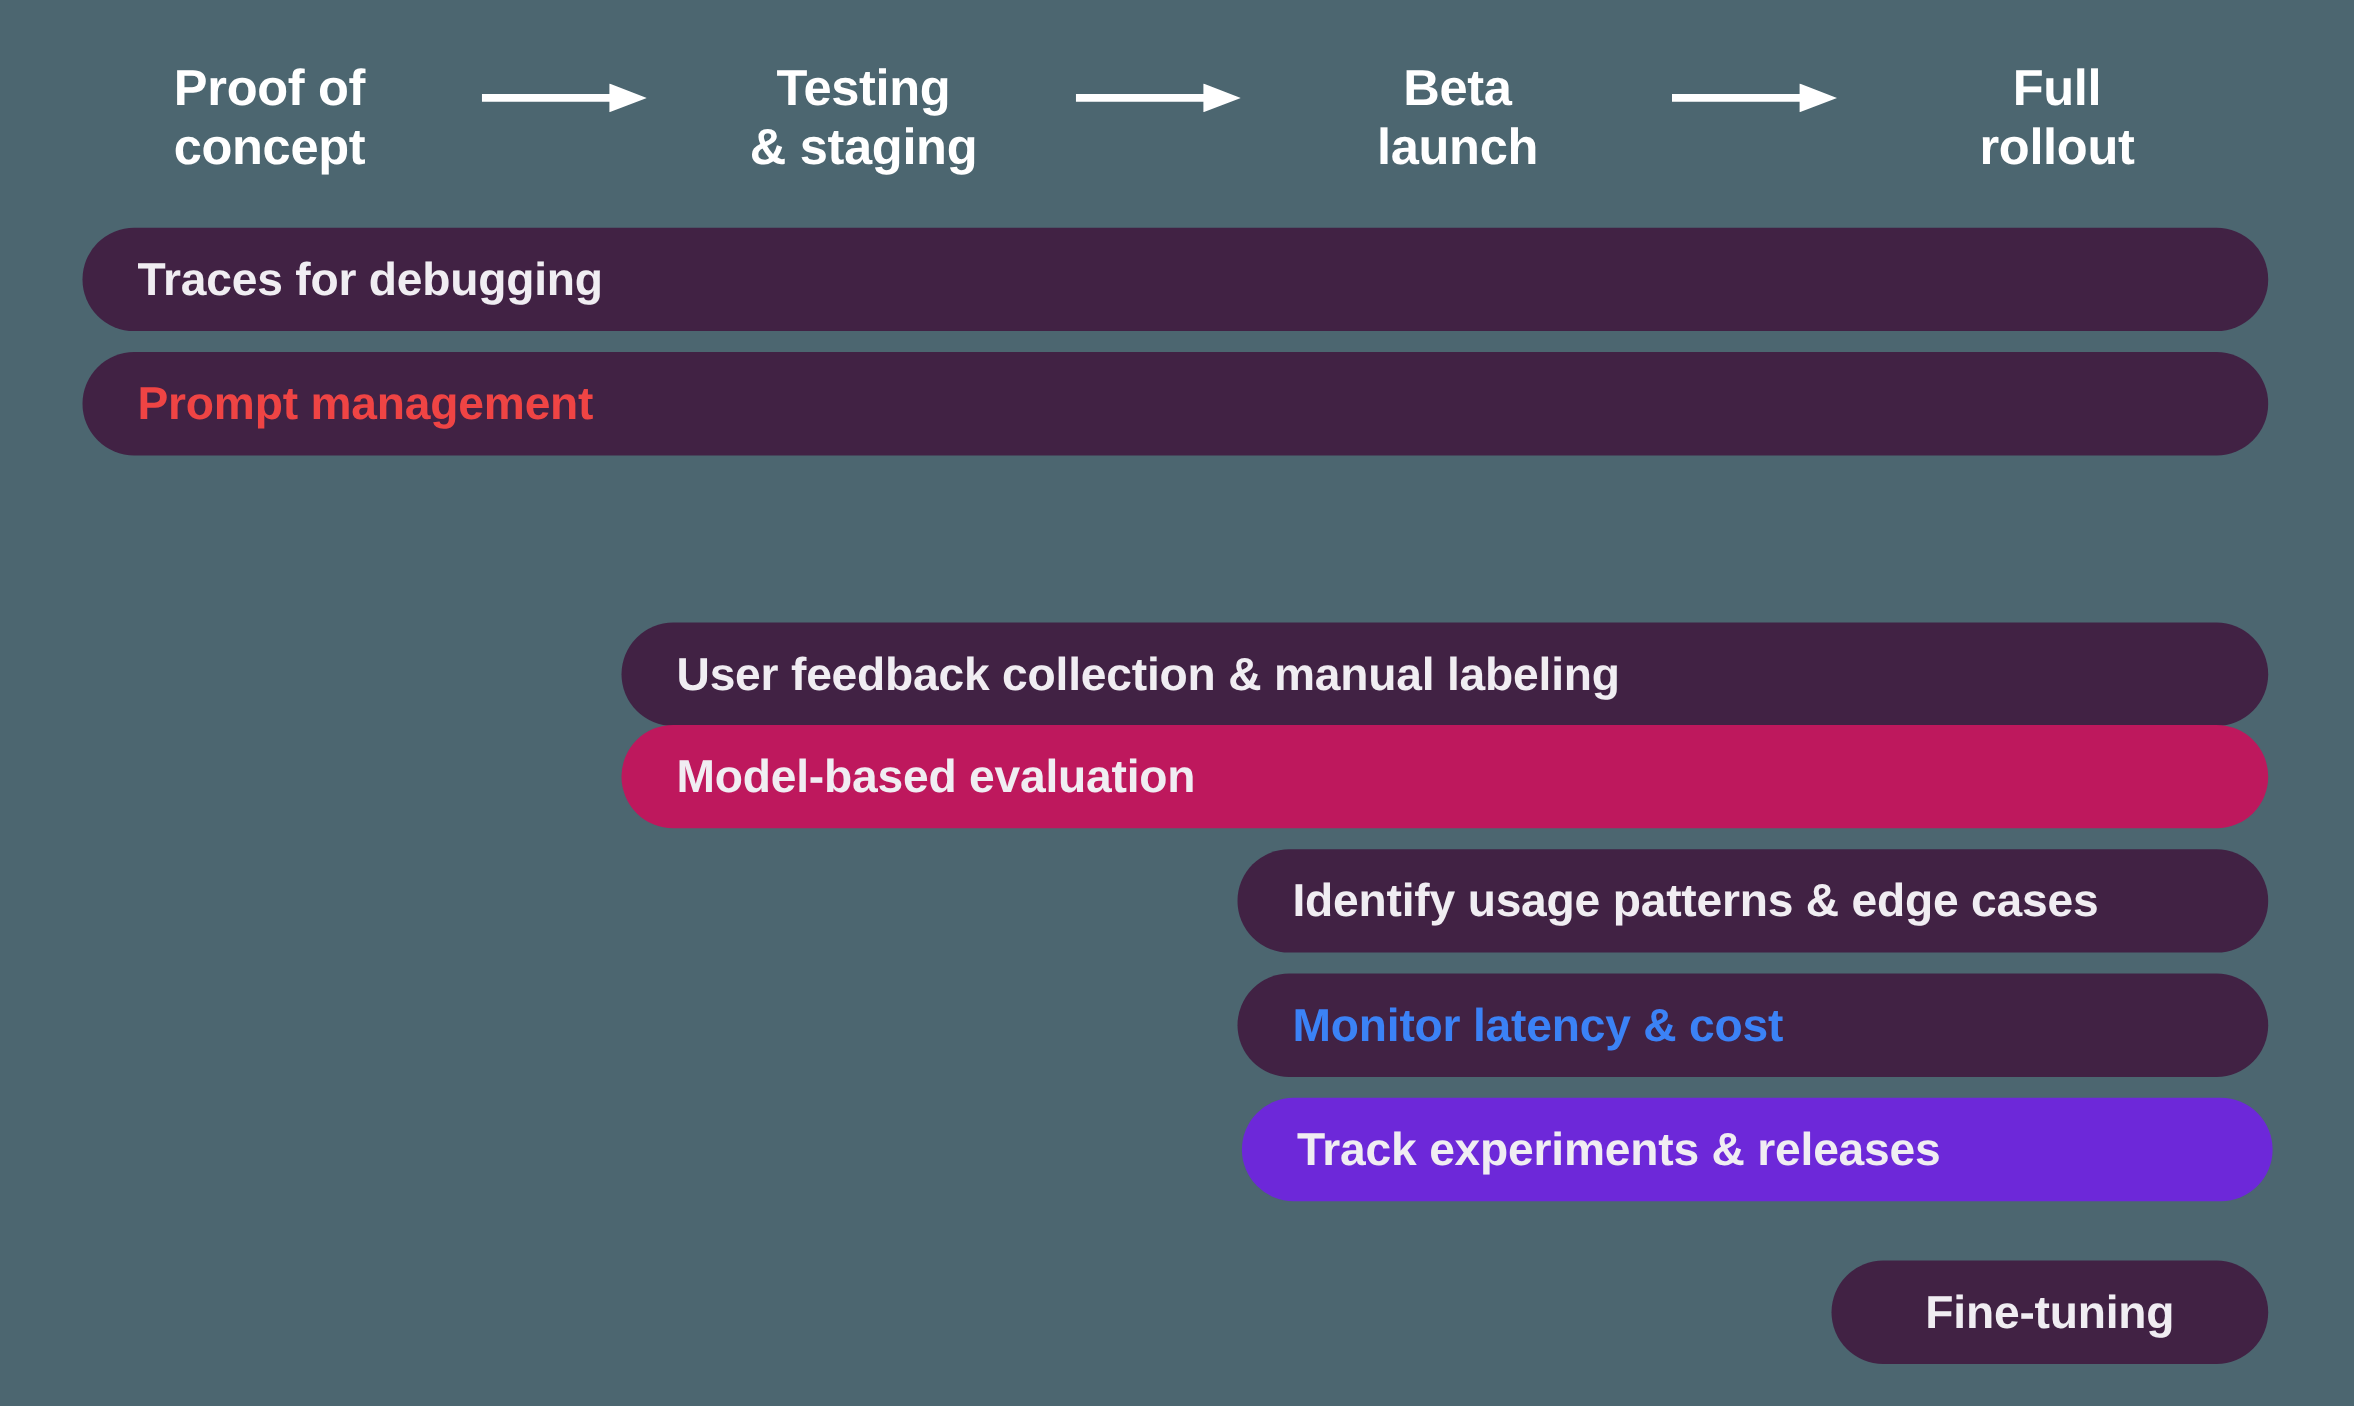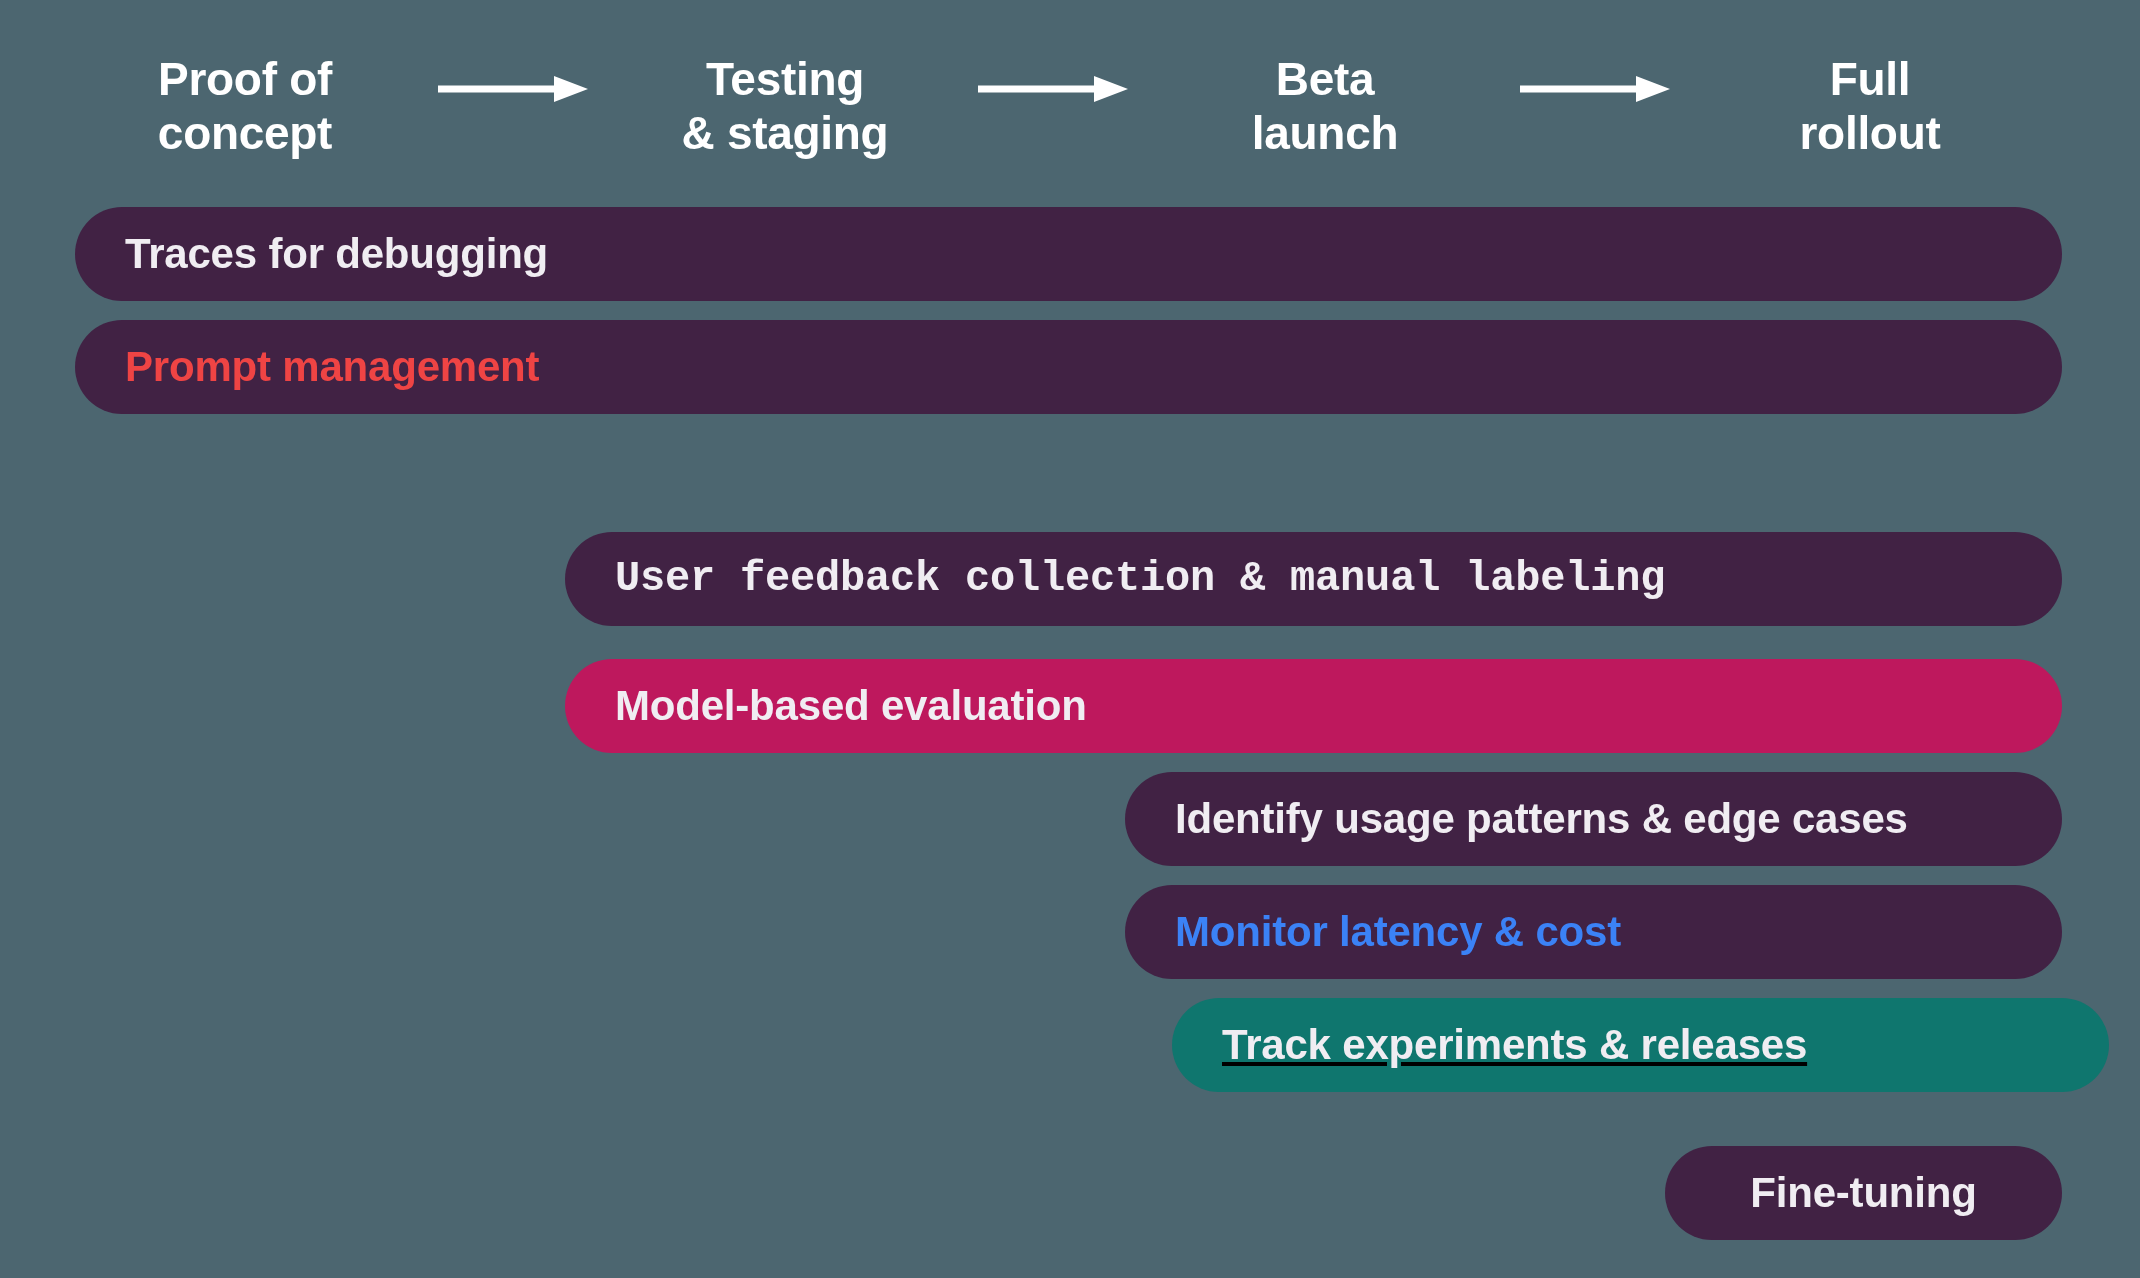--- a/index.html
+++ b/index.html
@@ -123,33 +123,33 @@
 rollout</div>
   </div>
 
   <div class="bars" id="bars-container">
       <div class="bar align-left" style="left: 75px; top: 207px; width: 1987px; background: rgb(65, 34, 68);">
         <span class="bar-label" style="color: rgb(240, 237, 242);">Traces for debugging</span>
       </div>
       <div class="bar align-left" style="left: 75px; top: 320px; width: 1987px; background: rgb(65, 34, 68);">
         <span class="bar-label" style="color: #ef4444;">Prompt management</span>
       </div>
-      <div class="bar align-left" style="left: 565px; top: 532px; width: 1497px; background: rgb(65, 34, 68); font-family: Liberation Mono, monospace;">
+      <div class="bar align-left" style="left: 565px; top: 566px; width: 1497px; background: rgb(65, 34, 68);">
         <span class="bar-label" style="color: rgb(240, 237, 242);">User feedback collection &amp; manual labeling</span>
       </div>
       <div class="bar align-left" style="left: 565px; top: 659px; width: 1497px; background: #be185d;">
         <span class="bar-label" style="color: rgb(240, 237, 242);">Model-based evaluation</span>
       </div>
       <div class="bar align-left" style="left: 1125px; top: 772px; width: 937px; background: rgb(65, 34, 68);">
         <span class="bar-label" style="color: rgb(240, 237, 242);">Identify usage patterns &amp; edge cases</span>
       </div>
       <div class="bar align-left" style="left: 1125px; top: 885px; width: 937px; background: rgb(65, 34, 68);">
         <span class="bar-label" style="color: #3b82f6;">Monitor latency &amp; cost</span>
       </div>
-      <div class="bar align-left" style="left: 1172px; top: 998px; width: 937px; background: #0f766e; text-decoration: underline;">
+      <div class="bar align-left" style="left: 1129px; top: 998px; width: 937px; background: #6d28d9;">
         <span class="bar-label" style="color: rgb(240, 237, 242);">Track experiments &amp; releases</span>
       </div>
       <div class="bar align-center" style="left: 1665px; top: 1111px; width: 397px; background: rgb(65, 34, 68);">
         <span class="bar-label" style="color: rgb(240, 237, 242);">Fine-tuning</span>
       </div>
     </div>
 
 </div>
 
 </body></html>

